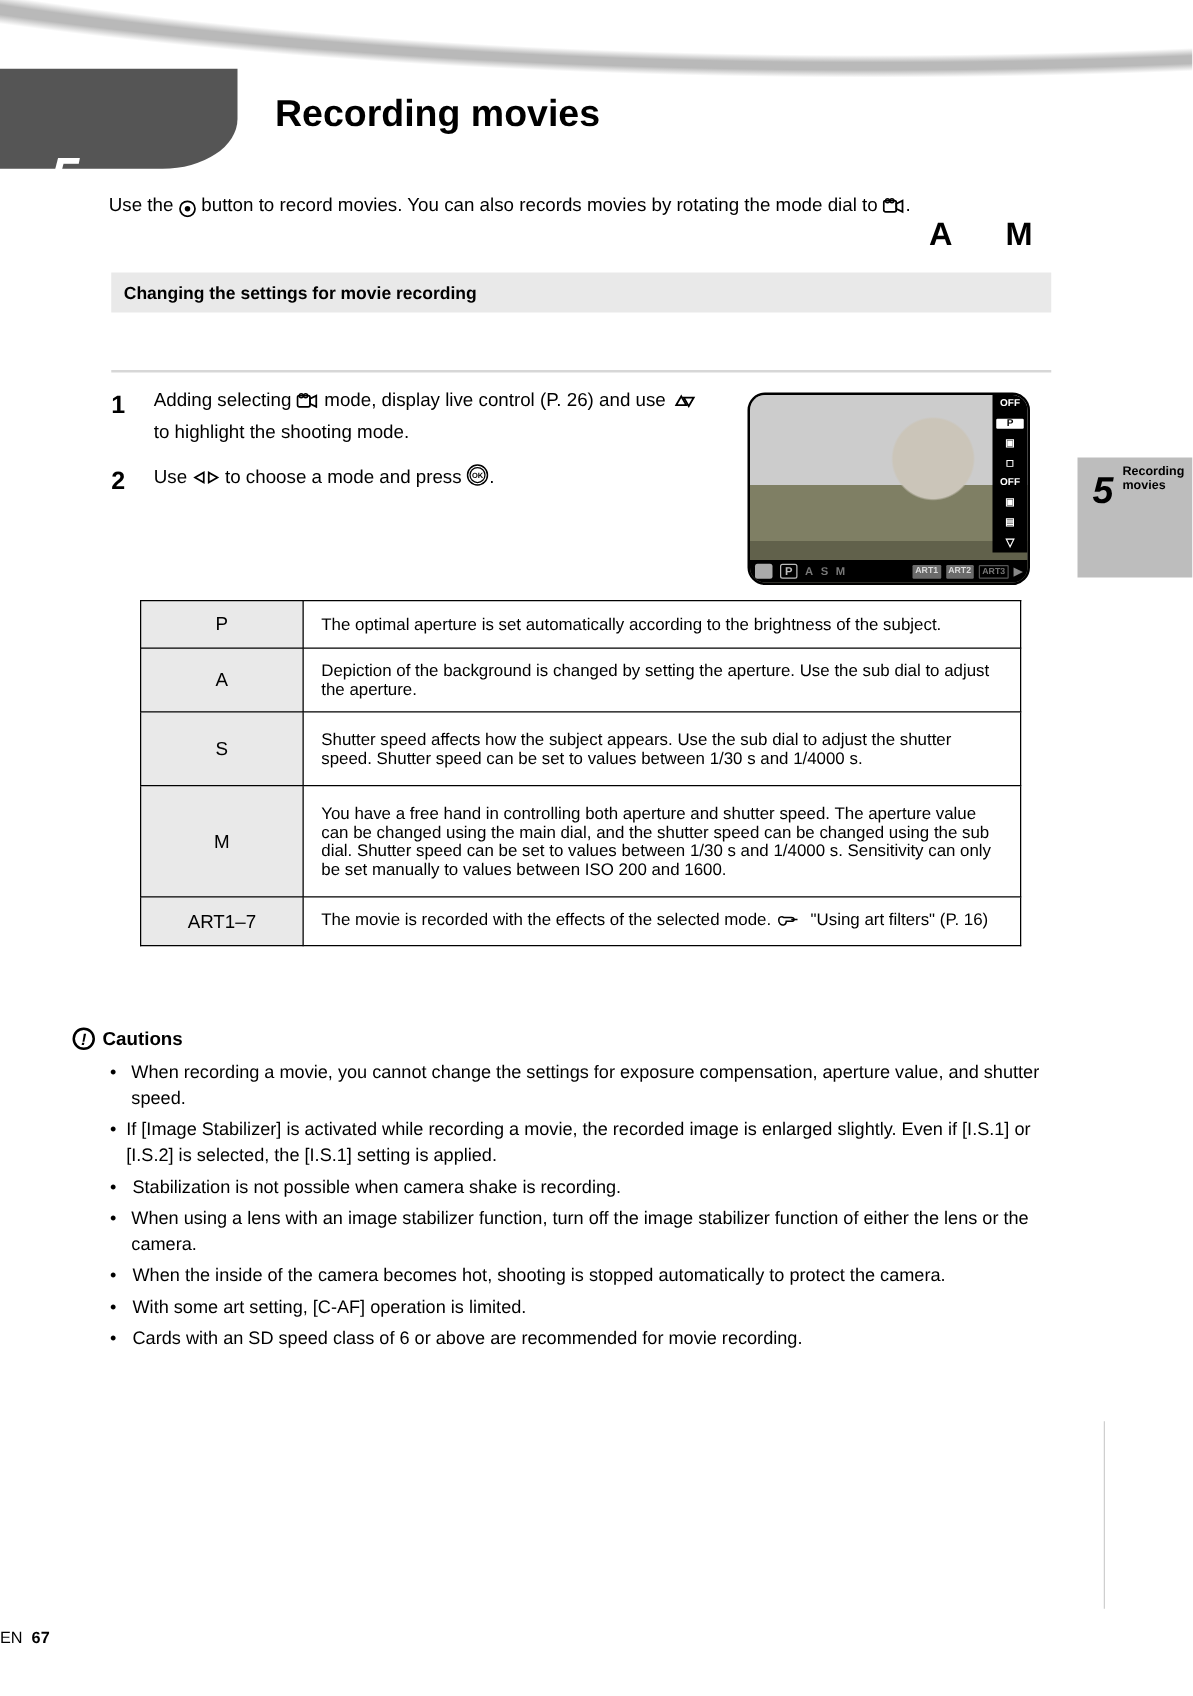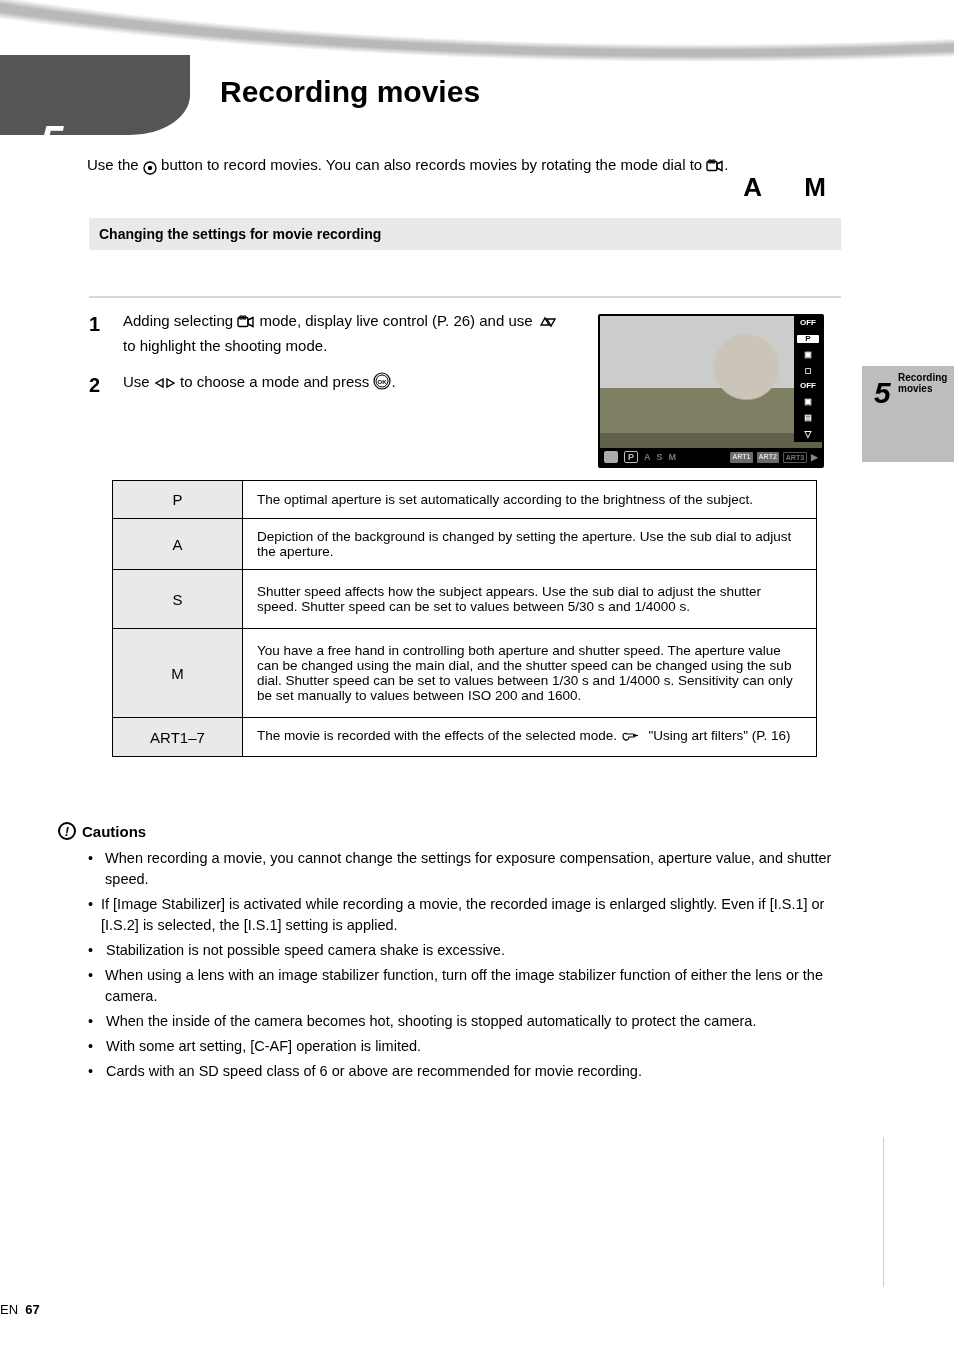--- a/index.html
+++ b/index.html
@@ -43,21 +43,21 @@
 
   .steps { position:absolute; left:89px; top:310px; width:480px; font-size:15px; line-height:1.45; }
   .step { display:flex; margin-bottom:14px; }
   .step .num { width:34px; font-weight:bold; font-size:20px; font-style:normal; }
   .step .body { flex:1; }
   .inline-icon { display:inline-block; vertical-align:-3px; }
 
   
   .preview {
     position:absolute; left:598px; top:314px; width:226px; height:154px;
-    background:#666; border:2px solid #000; border-radius:2px; overflow:hidden;
+    background:#666; border:2px solid #000; border-radius:14px; overflow:hidden;
   }
   .preview .photo {
     position:absolute; inset:0;
     background:
       radial-gradient(circle at 66% 34%, #d8d2c6 0 18%, rgba(0,0,0,0) 19%),
       linear-gradient(#d9d9d9 0 48%, #8a8a6e 48% 78%, #6b6b54 78% 100%);
     filter: contrast(1.05) brightness(0.92);
   }
   .preview .right-col {
     position:absolute; right:0; top:0; width:28px; height:126px; background:#000;
@@ -203,21 +203,21 @@
         <tr>
       <td class="label">P</td>
       <td>The optimal aperture is set automatically according to the brightness of the subject.</td>
     </tr>
     <tr>
       <td class="label">A</td>
       <td>Depiction of the background is changed by setting the aperture. Use the sub dial to adjust the aperture.</td>
     </tr>
     <tr class="tall">
       <td class="label">S</td>
-      <td>Shutter speed affects how the subject appears. Use the sub dial to adjust the shutter speed. Shutter speed can be set to values between 5/30 s and 1/4000 s.</td>
+      <td>Shutter speed affects how the subject appears. Use the sub dial to adjust the shutter speed. Shutter speed can be set to values between 1/30 s and 1/4000 s.</td>
     </tr>
     <tr class="tall">
       <td class="label">M</td>
       <td>You have a free hand in controlling both aperture and shutter speed. The aperture value can be changed using the main dial, and the shutter speed can be changed using the sub dial. Shutter speed can be set to values between 1/30 s and 1/4000 s. Sensitivity can only be set manually to values between ISO 200 and 1600.</td>
     </tr>
     <tr>
       <td class="label">ART1–7</td>
       <td>
         <span>The movie is recorded with the effects of the selected mode. </span><span class="hand-icon"><svg width="20" height="14" viewBox="0 0 20 14">
                 <path d="M2 7 C2 4 5 4 6 5 L12 5 C15 5 15 8 12 8 L8 8 C8 11 5 12 3 10 C2 9 2 8 2 7 Z" fill="none" stroke="#000" stroke-width="1.2"></path>
@@ -236,21 +236,21 @@
     <div class="item">
         <div class="bullet">•</div>
         <div>When recording a movie, you cannot change the settings for exposure compensation, aperture value, and shutter speed.</div>
       </div>
     <div class="item">
         <div class="bullet">•</div>
         <div>If [Image Stabilizer] is activated while recording a movie, the recorded image is enlarged slightly. Even if [I.S.1] or [I.S.2] is selected, the [I.S.1] setting is applied.</div>
       </div>
     <div class="item">
         <div class="bullet">•</div>
-        <div>Stabilization is not possible speed camera shake is excessive.</div>
+        <div>Stabilization is not possible when camera shake is recording.</div>
       </div>
     <div class="item">
         <div class="bullet">•</div>
         <div>When using a lens with an image stabilizer function, turn off the image stabilizer function of either the lens or the camera.</div>
       </div>
     <div class="item">
         <div class="bullet">•</div>
         <div>When the inside of the camera becomes hot, shooting is stopped automatically to protect the camera.</div>
       </div>
     <div class="item">

